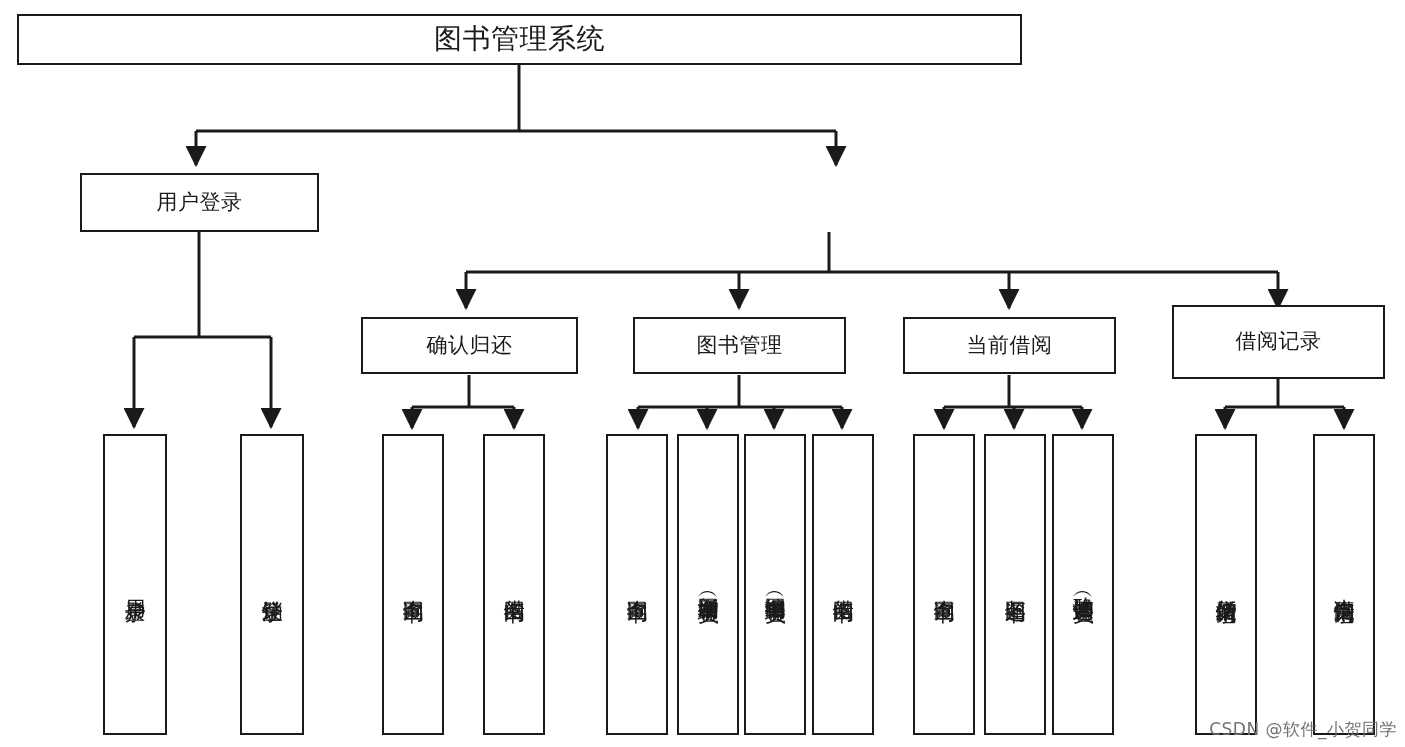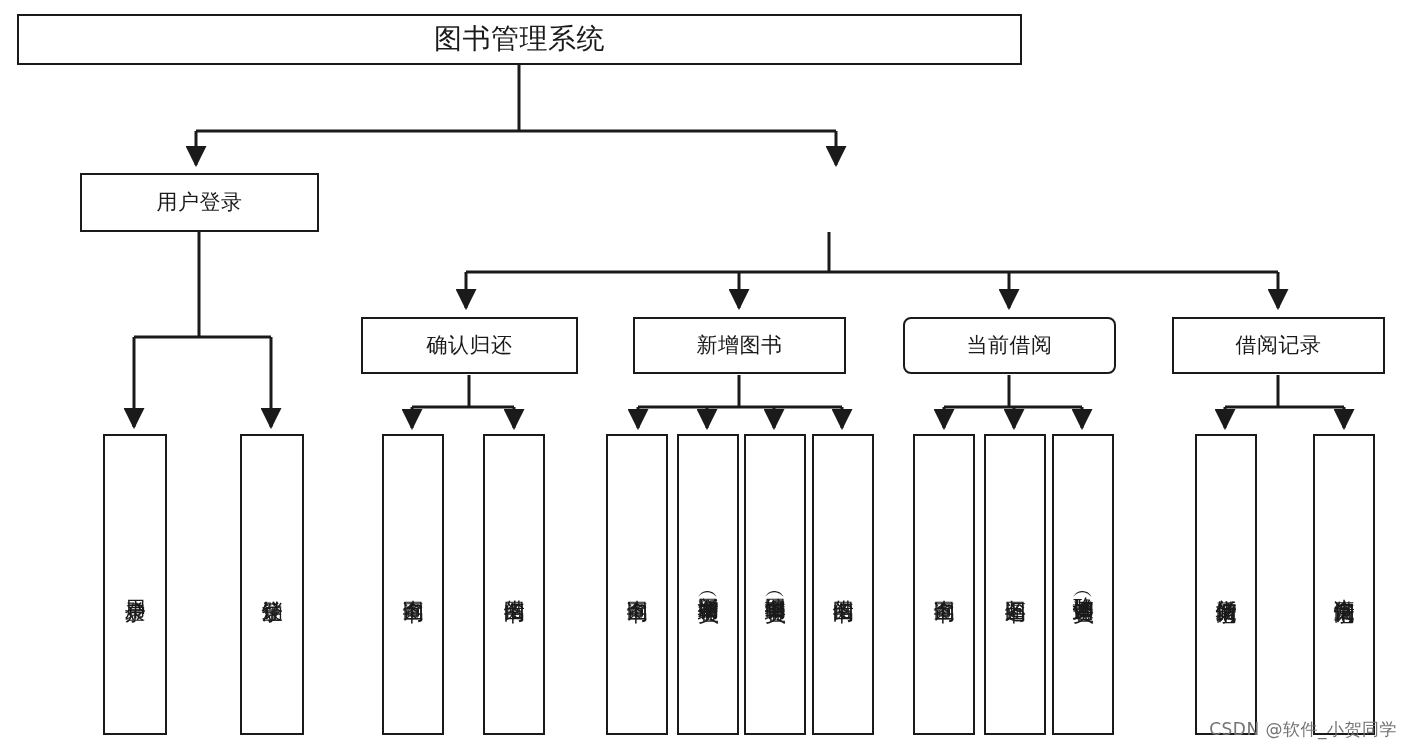--- a/index.html
+++ b/index.html
@@ -135,28 +135,28 @@
   <div class="node node-h" style="left:80px; top:173px; width:239px; height:59px;">
     <span class="node-label">用户登录</span>
   </div>
 
 
   <div class="node node-h" style="left:361px; top:317px; width:217px; height:57px;">
     <span class="node-label">确认归还</span>
   </div>
 
   <div class="node node-h" style="left:633px; top:317px; width:213px; height:57px;">
-    <span class="node-label">新增图书</span>
-  </div>
-
-  <div class="node node-h" style="left:903px; top:317px; width:213px; height:57px;border-radius:8px;">
+    <span class="node-label">图书管理</span>
+  </div>
+
+  <div class="node node-h" style="left:903px; top:317px; width:213px; height:57px;">
     <span class="node-label">当前借阅</span>
   </div>
 
-  <div class="node node-h" style="left:1172px; top:317px; width:213px; height:57px;">
+  <div class="node node-h" style="left:1172px; top:305px; width:213px; height:74px;">
     <span class="node-label">借阅记录</span>
   </div>
 
   <div class="node node-v" style="left:103px; top:434px; width:64px; height:301px;">
     <span class="node-label">用户登录</span>
   </div>
 
   <div class="node node-v" style="left:240px; top:434px; width:64px; height:301px;">
     <span class="node-label">注销登录</span>
   </div>

